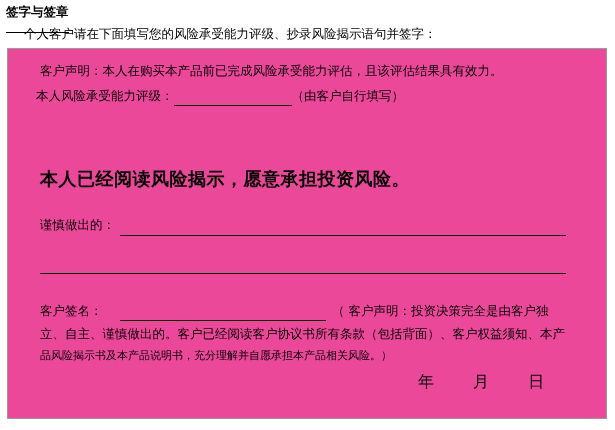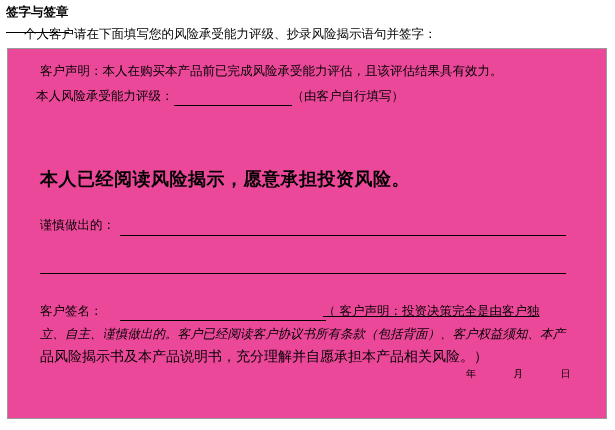--- a/index.html
+++ b/index.html
@@ -83,31 +83,30 @@
     border-bottom: 1px solid #000;
   }
   .rule-copy1 { left: 112px; top: 186px; width: 446px; }
   .rule-copy2 { left: 32px; top: 224px; width: 526px; }
   .rule-sign  { left: 112px; top: 271px; width: 206px; }
   .underline-inline {
     display: inline-block;
     border-bottom: 1px solid #000;
     min-width: 118px;
   }
-  .para-l1 { position: absolute; left: 315px; top: 253px; font-size: 12.5px; line-height: 18px; white-space: nowrap; text-decoration: underline;}
-  .para-l2 { position: absolute; left: 32px; top: 276px; font-size: 12.5px; line-height: 18px; white-space: nowrap; font-style: italic;}
-  .para-l3 { position: absolute; left: 32px; top: 298px; font-size: 14px; line-height: 18px; white-space: nowrap;}
+  .para-l1 { position: absolute; left: 324px; top: 253px; font-size: 12.5px; line-height: 18px; white-space: nowrap;}
+  .para-l2 { position: absolute; left: 32px; top: 276px; font-size: 12.5px; line-height: 18px; white-space: nowrap;}
+  .para-l3 { position: absolute; left: 32px; top: 298px; font-size: 11px; line-height: 18px; white-space: nowrap;}
   .date-row {
     position: absolute;
     left: 410px;
-    top: 316px;
-    font-size: 10px;
+    top: 324px;
+    font-size: 16px;
     line-height: 18px;
     white-space: nowrap;
-    margin-left: 48px;
   }
   .date-row span { margin-right: 34px; }
   .date-row span:last-child { margin-right: 0; }
 </style>
 </head>
 <body>
 
 <div class="page">
 
   <div class="section-title">

